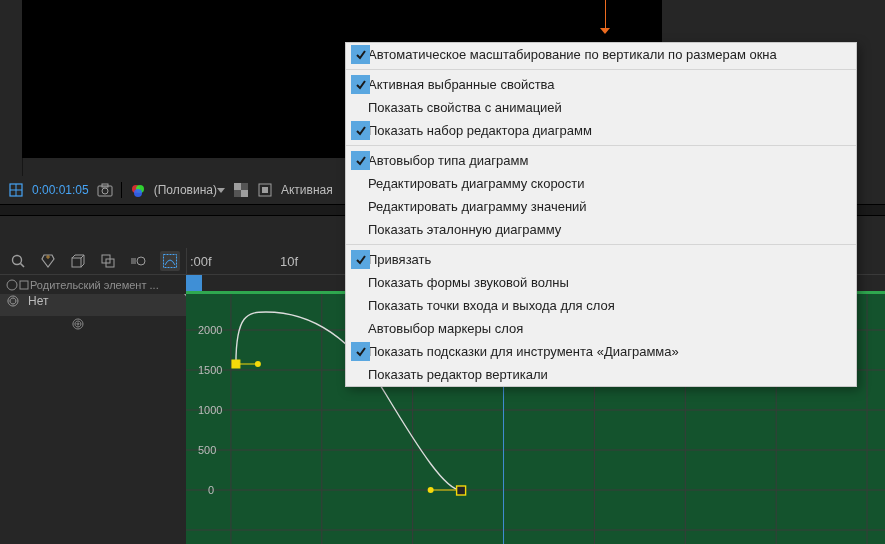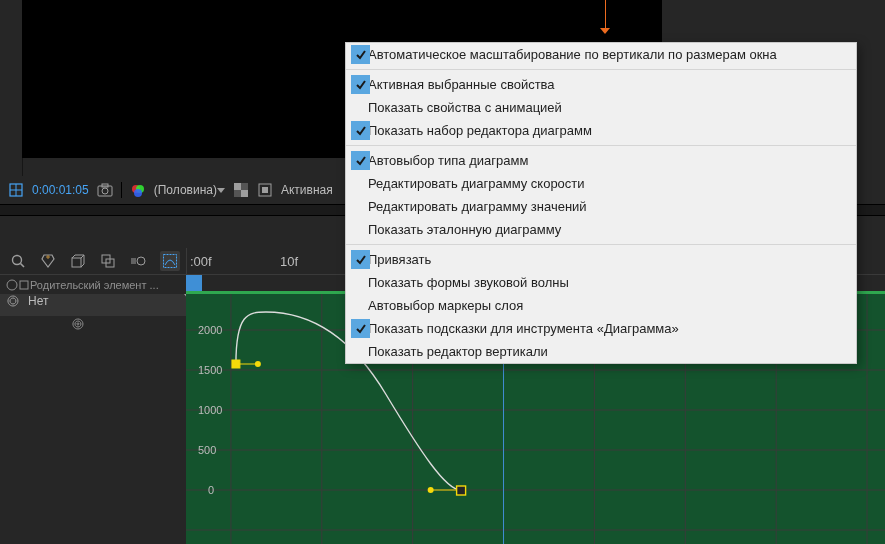--- a/index.html
+++ b/index.html
@@ -284,20 +284,23 @@
           <svg width="12" height="12">
             <polyline points="2,6 5,9 10,2" fill="none" stroke="#1a1a1a" stroke-width="2"></polyline>
           </svg>
         </span>
         <span>Привязать</span>
       </div>
       <div class="item">
         <span>Показать формы звуковой волны</span>
       </div>
       <div class="item">
+        <span>Показать точки входа и выхода для слоя</span>
+      </div>
+      <div class="item">
         <span>Автовыбор маркеры слоя</span>
       </div>
       <div class="item">
         <span class="chk">
           <svg width="12" height="12">
             <polyline points="2,6 5,9 10,2" fill="none" stroke="#1a1a1a" stroke-width="2"></polyline>
           </svg>
         </span>
         <span>Показать подсказки для инструмента «Диаграмма»</span>
       </div>

